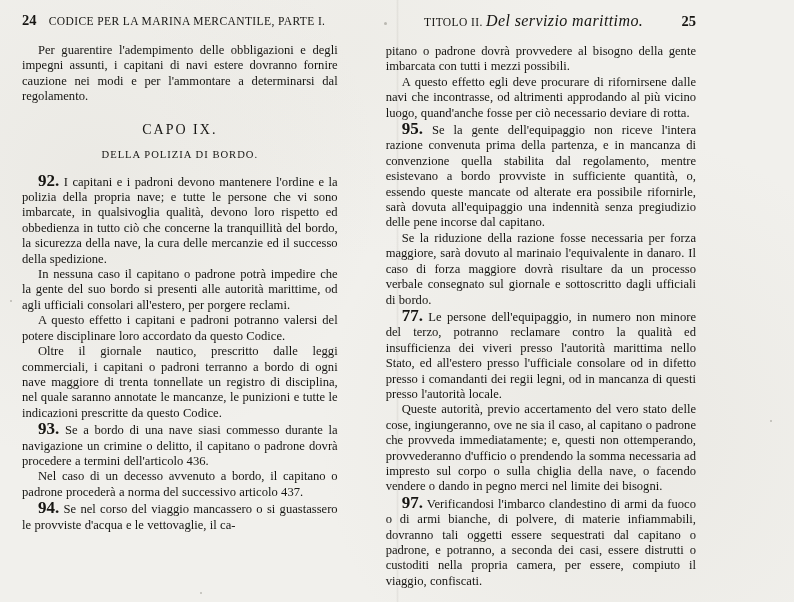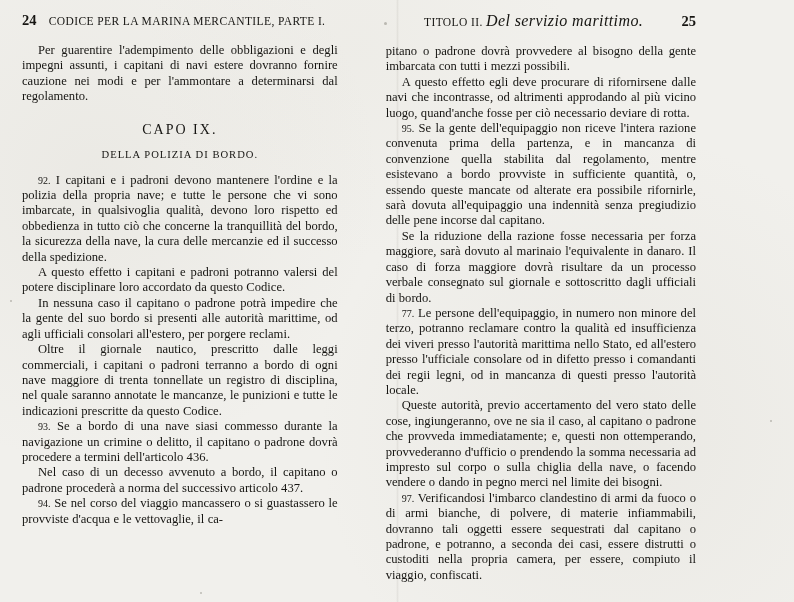--- a/index.html
+++ b/index.html
@@ -78,22 +78,22 @@
     font-size: 12.6px;
     line-height: 15.4px;
     text-align: justify;
     text-indent: 16px;
     hyphens: manual;
     word-spacing: 0.2px;
   }
   p.para.noindent { text-indent: 0; }
 
   .artno {
-    font-weight: normal;
-    font-size: 10px;
+    font-weight: bold;
+    font-size: 17px;
   }
 
   .chapter {
     text-align: center;
     font-size: 14px;
     letter-spacing: 2px;
     margin: 17px 0 11px 0;
   }
   .chapter-sub {
     text-align: center;
@@ -143,23 +143,23 @@
         <span class="rh-title rh-small">CODICE PER LA MARINA MERCANTILE, PARTE I.</span>
       </div>
 
       <p class="para">Per guarentire l'adempimento delle obbligazioni e degli impegni assunti, i capitani di navi estere dovranno fornire cauzione nei modi e per l'ammontare a determinarsi dal regolamento.</p>
 
       <div class="chapter">CAPO IX.</div>
       <div class="chapter-sub">DELLA POLIZIA DI BORDO.</div>
 
       <p class="para"><span class="artno">92.</span> <span>I capitani e i padroni devono mantenere l'ordine e la polizia della propria nave; e tutte le persone che vi sono imbarcate, in qualsivoglia qualità, devono loro rispetto ed obbedienza in tutto ciò che concerne la tranquillità del bordo, la sicurezza della nave, la cura delle mercanzie ed il successo della spedizione.</span></p>
 
+      <p class="para">In nessuna caso il capitano o padrone potrà impedire che la gente del suo bordo si presenti alle autorità marittime, od agli ufficiali consolari all'estero, per porgere reclami.</p>
+
       <p class="para">A questo effetto i capitani e padroni potranno valersi del potere disciplinare loro accordato da questo Codice.</p>
-
-      <p class="para">In nessuna caso il capitano o padrone potrà impedire che la gente del suo bordo si presenti alle autorità marittime, od agli ufficiali consolari all'estero, per porgere reclami.</p>
 
       <p class="para">Oltre il giornale nautico, prescritto dalle leggi commerciali, i capitani o padroni terranno a bordo di ogni nave maggiore di trenta tonnellate un registro di disciplina, nel quale saranno annotate le mancanze, le punizioni e tutte le indicazioni prescritte da questo Codice.</p>
 
       <p class="para"><span class="artno">93.</span> <span>Se a bordo di una nave siasi commesso durante la navigazione un crimine o delitto, il capitano o padrone dovrà procedere a termini dell'articolo 436.</span></p>
 
       <p class="para">Nel caso di un decesso avvenuto a bordo, il capitano o padrone procederà a norma del successivo articolo 437.</p>
 
       <p class="para"><span class="artno">94.</span> <span>Se nel corso del viaggio mancassero o si guastassero le provviste d'acqua e le vettovaglie, il ca-</span></p>
 
     </div>

